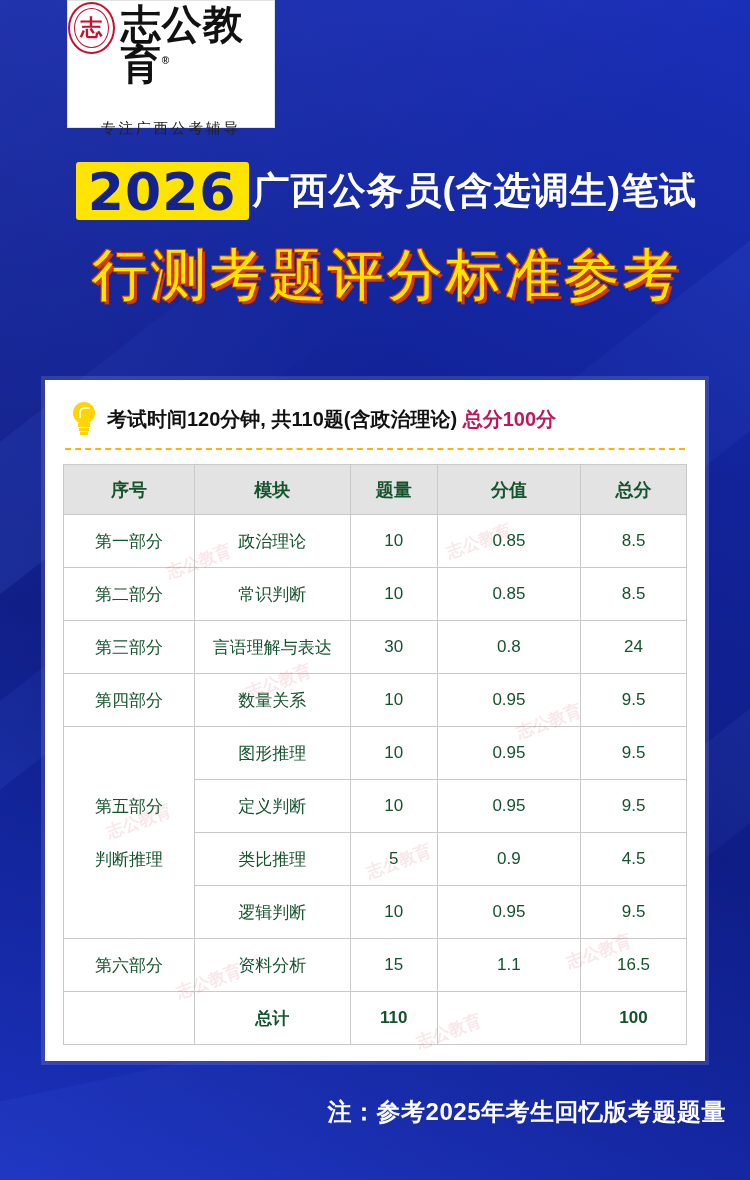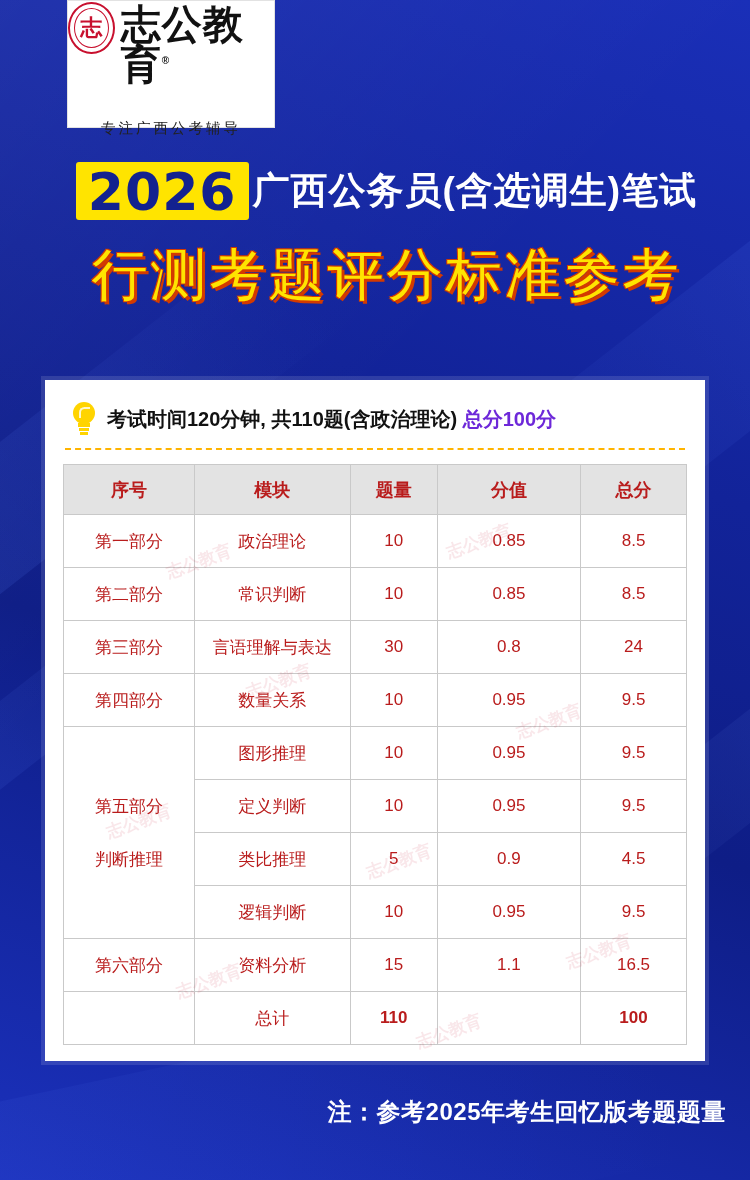--- a/index.html
+++ b/index.html
@@ -196,52 +196,52 @@
     width: 8px; height: 3px;
     background: #ffd400;
   }
   .head-text {
     font-size: 20px;
     font-weight: bold;
     color: #111;
     letter-spacing: 0;
     white-space: nowrap;
   }
-  .head-highlight { color: #6d28d9; }
+  .head-highlight { color: #be185d; }
   .dashed {
     border-top: 2px dashed #ffb400;
     margin: 2px 2px 14px 2px;
   }
 
   table.score {
     width: 100%;
     border-collapse: collapse;
     table-layout: fixed;
   }
   table.score th, table.score td {
     border: 1px solid #c9c9c9;
     text-align: center;
     font-size: 17px;
-    color: #b91c1c;
+    color: #14532d;
     height: 53px;
     vertical-align: middle;
   }
   table.score thead th {
     background: #e3e3e3;
     font-weight: bold;
     font-size: 18px;
     height: 50px;
   }
   col.c1 { width: 21%; }
   col.c2 { width: 25%; }
   col.c3 { width: 14%; }
   col.c4 { width: 23%; }
   col.c5 { width: 17%; }
 
-  td.total-label { color: #e01b1b; font-weight: normal; font-size: 18px; }
+  td.total-label { color: #e01b1b; font-weight: bold; font-size: 18px; }
   td.total-val { color: #e01b1b; font-weight: bold; font-size: 18px; }
 
   .note {
     position: absolute;
     right: 24px;
     top: 1096px;
     color: #ffffff;
     font-size: 24px;
     font-weight: bold;
     letter-spacing: 0.5px;

